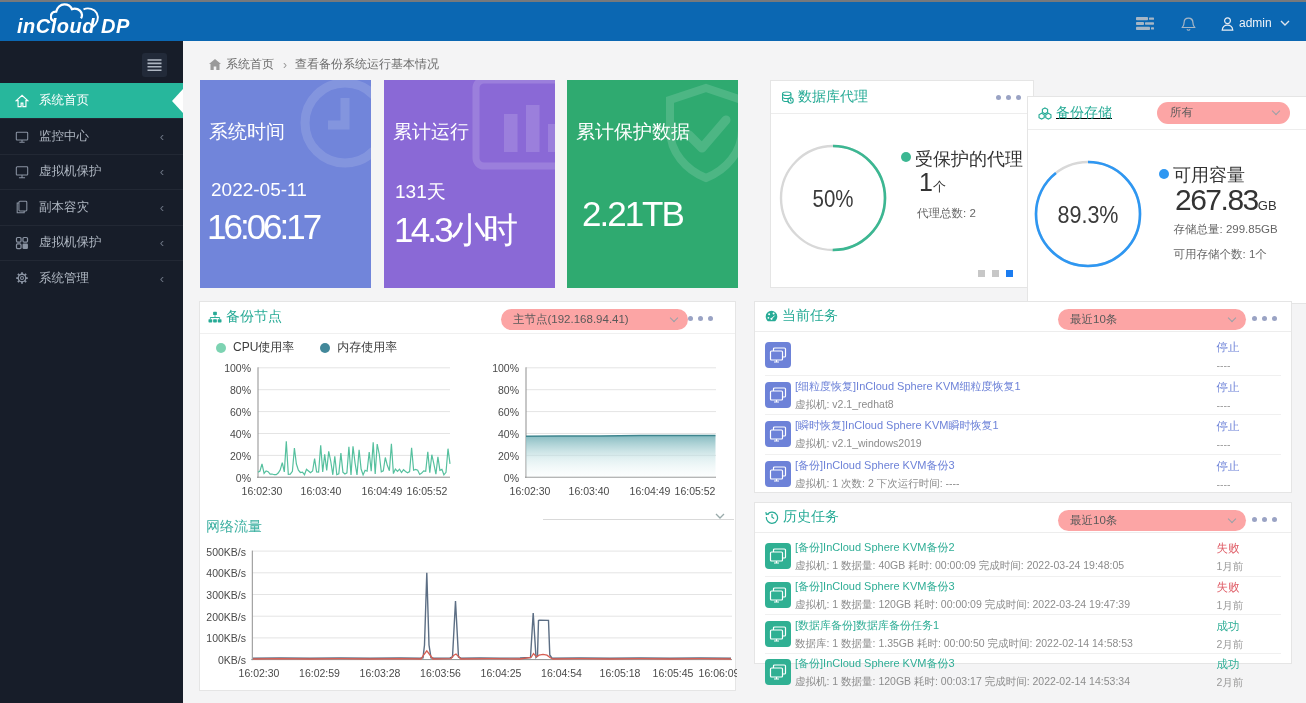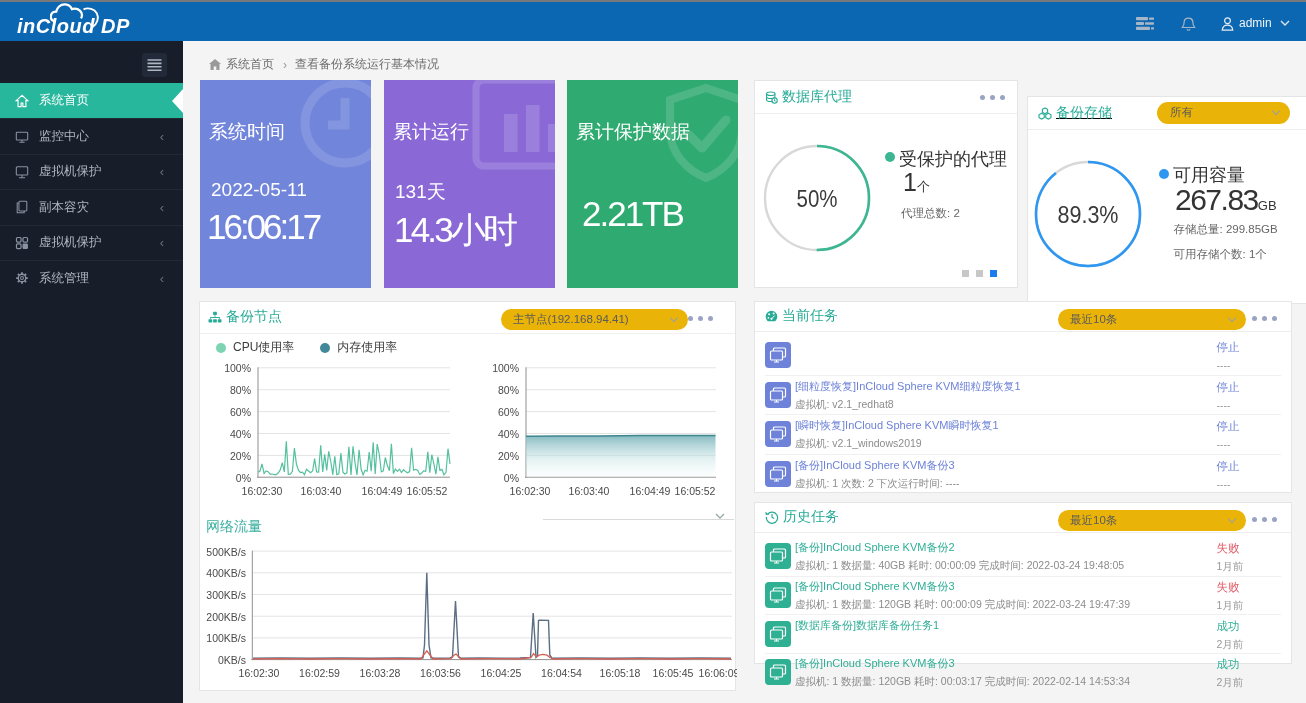--- a/index.html
+++ b/index.html
@@ -22,21 +22,21 @@
 .mitem.active { background:#27b79c; color:#fff; border-top:none; }
 .mitem.active:after { content:""; position:absolute; right:0; top:50%; margin-top:-12px; width:0; height:0; border-top:12px solid transparent; border-bottom:12px solid transparent; border-right:11px solid #fff; }
 
 #bc { left:209px; top:56px; color:#6b6b6b; font-size:12px; display:flex; align-items:center; }
 
 .card { position:absolute; background:#fff; border:1px solid #e5e5e5; }
 .chead { height:33px; border-bottom:1px solid #ededed; display:flex; align-items:center; position:relative; }
 .ctitle { color:#27ab96; font-size:14px; margin-left:4px; }
 .dots { position:absolute; display:flex; gap:5px; }
 .dots i { width:5px; height:5px; border-radius:50%; background:#9aa3c4; }
-.pill { position:absolute; background:#eab308; border-radius:11px; color:#5a5a5a; font-size:11.5px; display:flex; align-items:center; }
+.pill { position:absolute; background:#fca5a5; border-radius:11px; color:#5a5a5a; font-size:11.5px; display:flex; align-items:center; }
 .pill .pc { margin-left:auto; margin-right:14px; margin-top:-4px; width:6px; height:6px; border-right:1.4px solid #99a0a8; border-bottom:1.4px solid #99a0a8; transform:rotate(45deg); font-size:0; color:transparent; margin-right:11px; }
 
 .stat { position:absolute; top:80px; width:171px; height:208px; color:#fff; overflow:hidden; }
 .stat .lbl { position:absolute; left:9px; top:39px; font-size:19px; }
 .stat .mid { position:absolute; left:11px; top:99px; font-size:19px; }
 .stat .big { position:absolute; left:10px; top:127px; font-size:35px; letter-spacing:-3px; }
 
 .trow { position:absolute; left:10px; right:10px; height:39.5px; border-bottom:1px solid #f0f0f0; }
 .tico { position:absolute; left:0px; top:6px; width:26px; height:26px; border-radius:4px; display:flex; align-items:center; justify-content:center; }
 .tico.b { background:#6d82d8; }
@@ -176,21 +176,21 @@
 <div class="stat" style="left:567px; background:#2faa70;">
   <svg class="abs" style="left:92px; top:0px;" width="95" height="115" viewBox="0 0 95 115">
     <g opacity="0.14" fill="none" stroke="#fff">
       <path d="M47 8l36 12v30c0 22-16 40-36 48-20-8-36-26-36-48V20z" stroke-width="8"></path>
       <path d="M30 55l13 13 24-28" stroke-width="9" stroke-linecap="round" stroke-linejoin="round"></path>
     </g>
   </svg>
   <div class="lbl">累计保护数据</div>
   <div class="big" style="top:113.5px; left:15px; letter-spacing:-2px;">2.21TB</div>
 </div>
-<div class="card" style="left:754px; top:80px; width:264px; height:208px;">
+<div class="card" style="left:770px; top:80px; width:264px; height:208px;">
   <div class="chead">
     <svg style="margin-left:10px;" width="13" height="13" viewBox="0 0 17 17" fill="none" stroke="#27ab96" stroke-width="1.4">
         <ellipse cx="7.5" cy="3.5" rx="5.5" ry="2.3"></ellipse>
         <path d="M2 3.5v4c0 1.3 2.5 2.3 5.5 2.3s5.5-1 5.5-2.3v-4"></path>
         <path d="M2 7.5v4c0 1.3 2.5 2.3 5.5 2.3 1 0 2-.1 2.8-.3"></path>
         <circle cx="12.5" cy="12.5" r="3.5"></circle>
         <path d="M12.5 10.8v1.7l1.2 1"></path>
       </svg>
     <span class="ctitle">数据库代理</span>
     <span class="dots" style="right:12px; top:14px;">
@@ -501,20 +501,21 @@
         <svg width="18" height="16" viewBox="0 0 18 16">
           <g fill="none" stroke="#fff" stroke-width="1.2">
             <rect x="4.5" y="1" width="12" height="9" rx="1"></rect>
             <rect x="1.5" y="4" width="12" height="9" rx="1" fill="#30b093"></rect>
             <path d="M5 15h5M7.5 13v2"></path>
           </g>
         </svg>
       </div>
     <div class="ttx">
         <div class="t1 g">[数据库备份]数据库备份任务1</div>
+        <div class="t2">数据库: 1 数据量: 1.35GB 耗时: 00:00:50 完成时间: 2022-02-14 14:58:53</div>
       </div>
     <div class="tst">
         <div class="s1 g2">成功</div>
         <div class="s2">2月前</div>
       </div>
   </div>
   <div class="trow" style="top:150.4px; border-bottom:none;">
     <div class="tico g">
         <svg width="18" height="16" viewBox="0 0 18 16">
           <g fill="none" stroke="#fff" stroke-width="1.2">

